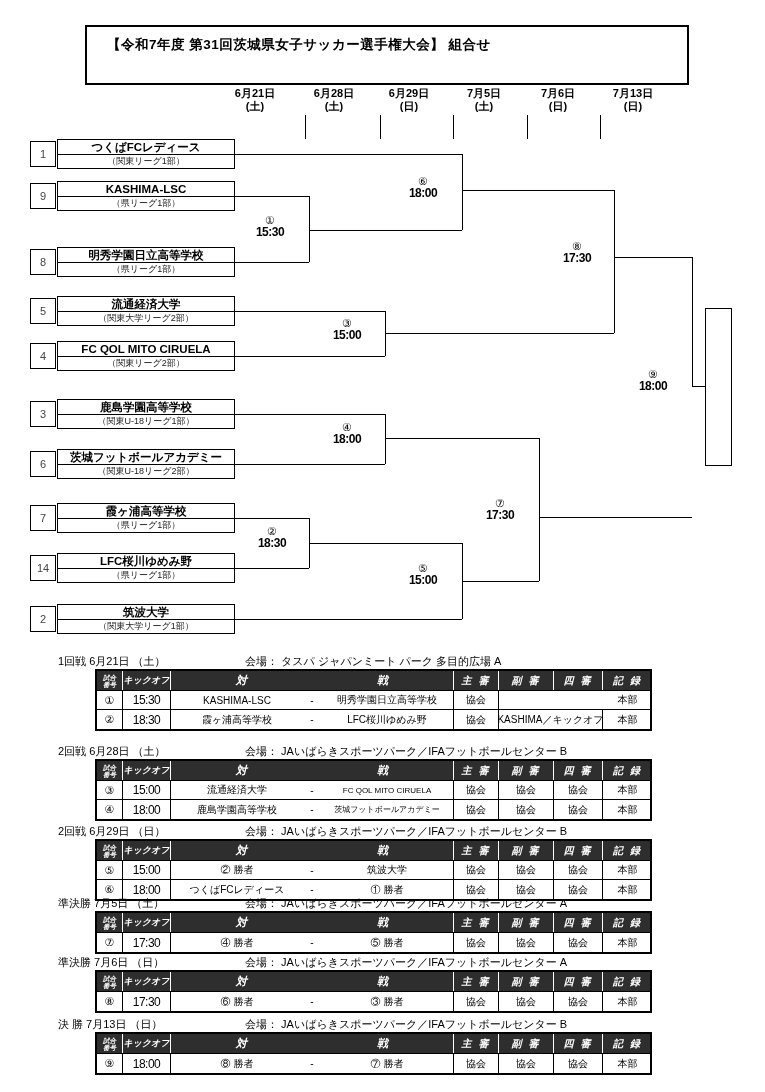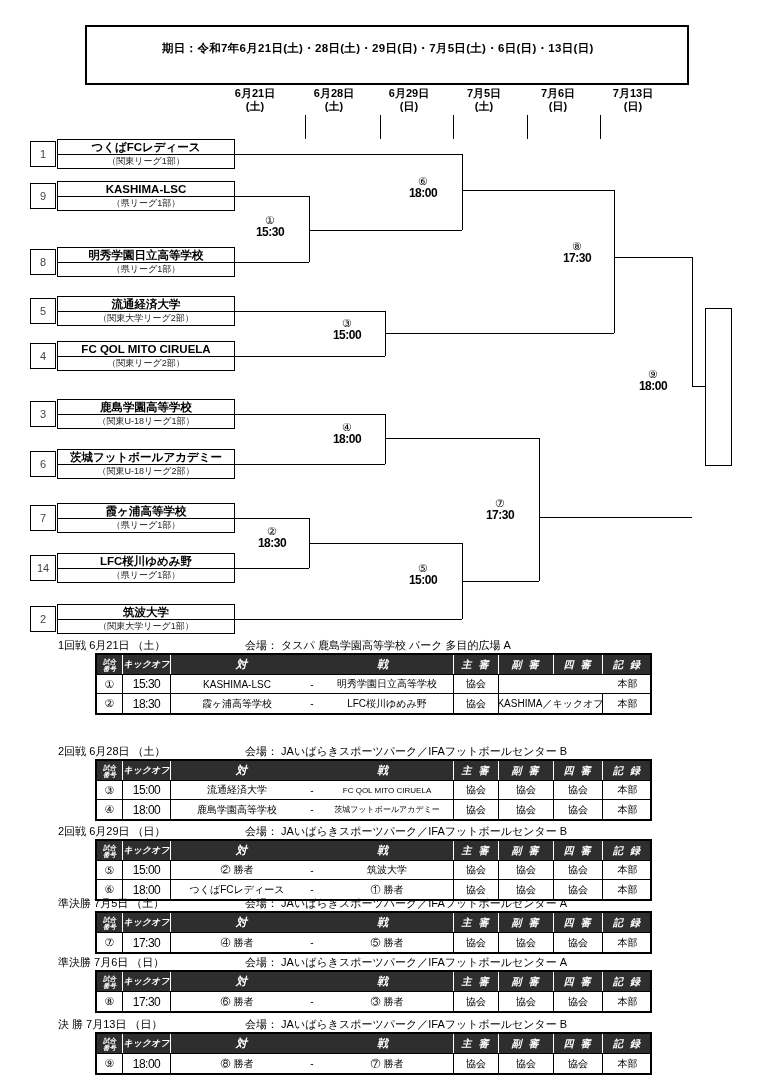--- a/index.html
+++ b/index.html
@@ -51,21 +51,21 @@
   .kick{font-size:12px;letter-spacing:-.5px;}
   .cnum{font-size:11px;}
   .refhdr{font-size:10px;letter-spacing:2px;}
 </style>
 </head>
 <body>
 
 <div class="page">
 
   <div class="title-box">
-    <div class="title-l2">期日：令和7年6月21日(土)・28日(土)・29日(日)・7月5日(土)・6日(日)・13日(日)</div>
+    <div class="title-l1">【令和7年度 第31回茨城県女子サッカー選手権大会】 組合せ</div>
   </div>
 
   <div class="datecol" style="left:220px">
       <div>6月21日</div>
       <div>(土)</div>
     </div>
   <div class="datecol" style="left:299px">
       <div>6月28日</div>
       <div>(土)</div>
     </div>
@@ -226,22 +226,22 @@
   <div class="mlabel" style="left:547px;top:240px">
       <div class="mnum">⑧</div>
       <div class="mtime">17:30</div>
     </div>
   <div class="mlabel" style="left:623px;top:368px">
       <div class="mnum">⑨</div>
       <div class="mtime">18:00</div>
     </div>
 
   <div id="sched-host">
-      <div class="sched" style="top: 639px;">
-        <div class="sched-head"><span class="round">1回戦 6月21日 （土）</span><span class="venue">会場： タスパ 鹿島学園高等学校 パーク 多目的広場 A</span></div>
+      <div class="sched" style="top: 655px;">
+        <div class="sched-head"><span class="round">1回戦 6月21日 （土）</span><span class="venue">会場： タスパ ジャパンミート パーク 多目的広場 A</span></div>
         <div class="stable">
           <div class="trow hdr">
             <div class="tc c-no2" style="width: 26px;">
               <div>試合</div>
               <div>番号</div>
             </div>
             <div class="tc c-kick-h" style="width: 48px;">キックオフ</div>
             <div class="tc c-vs-h" style="width: 283px;">
               <span>対</span>
               <span>戦</span>

